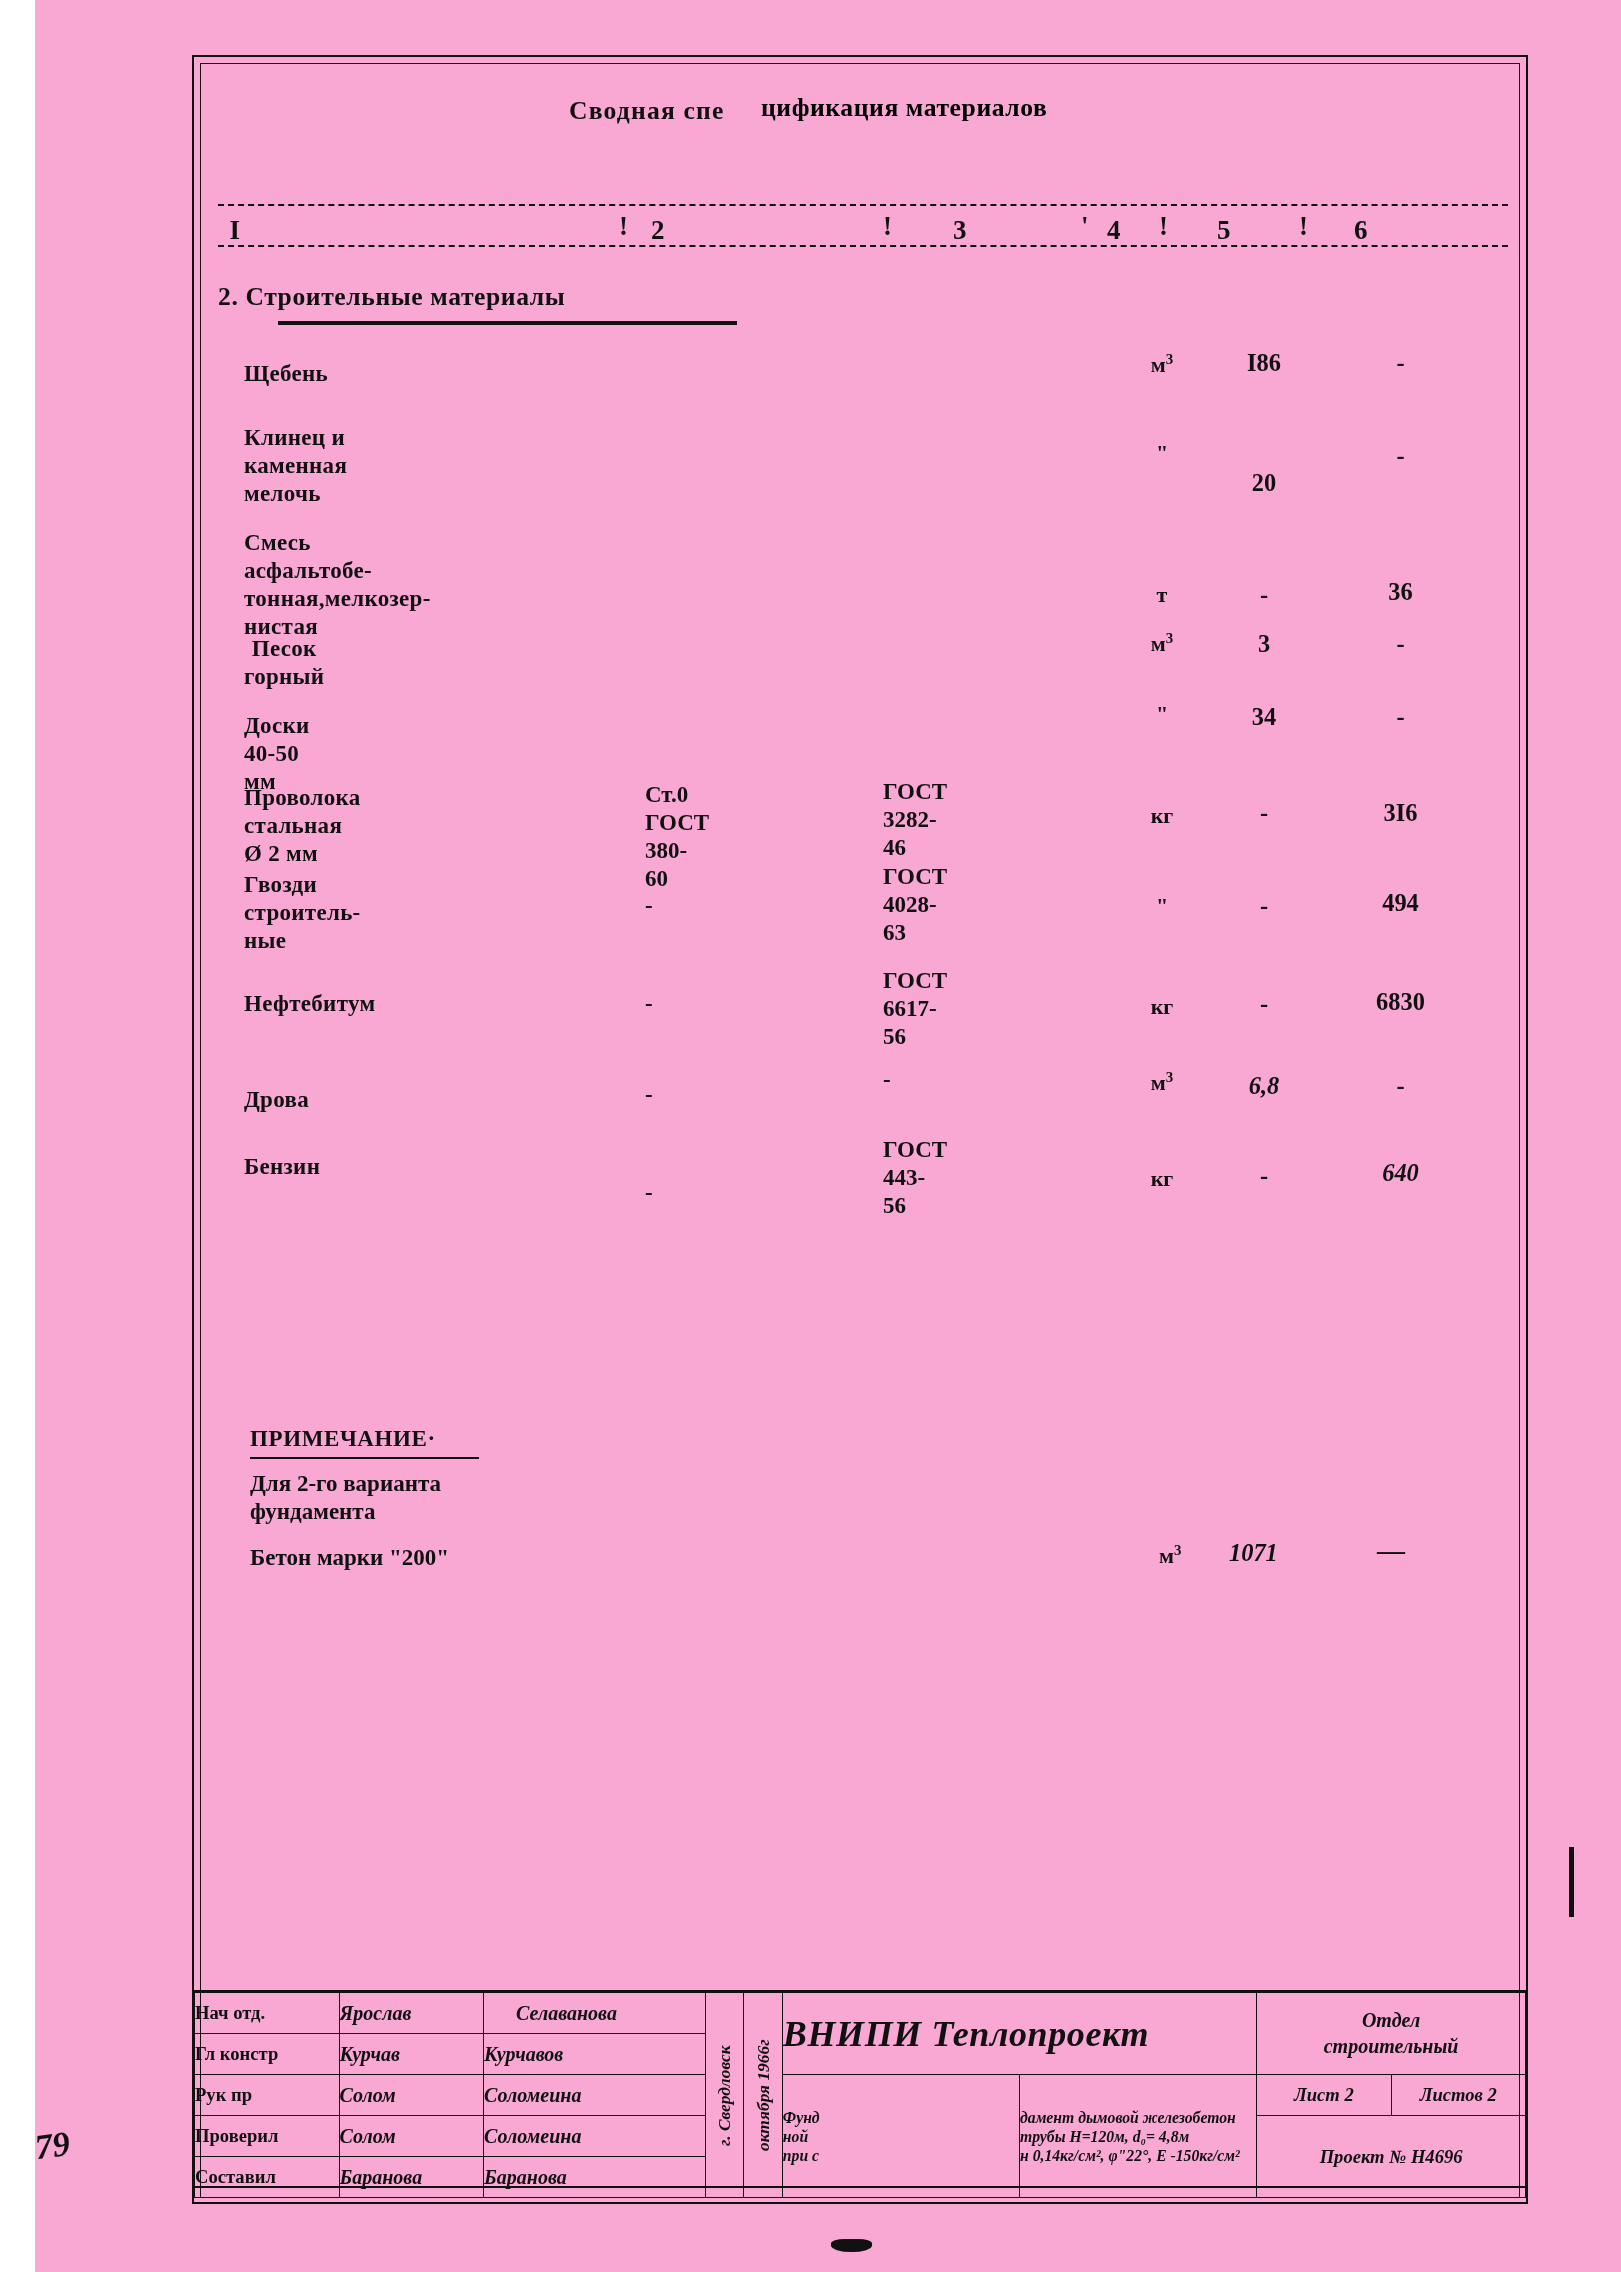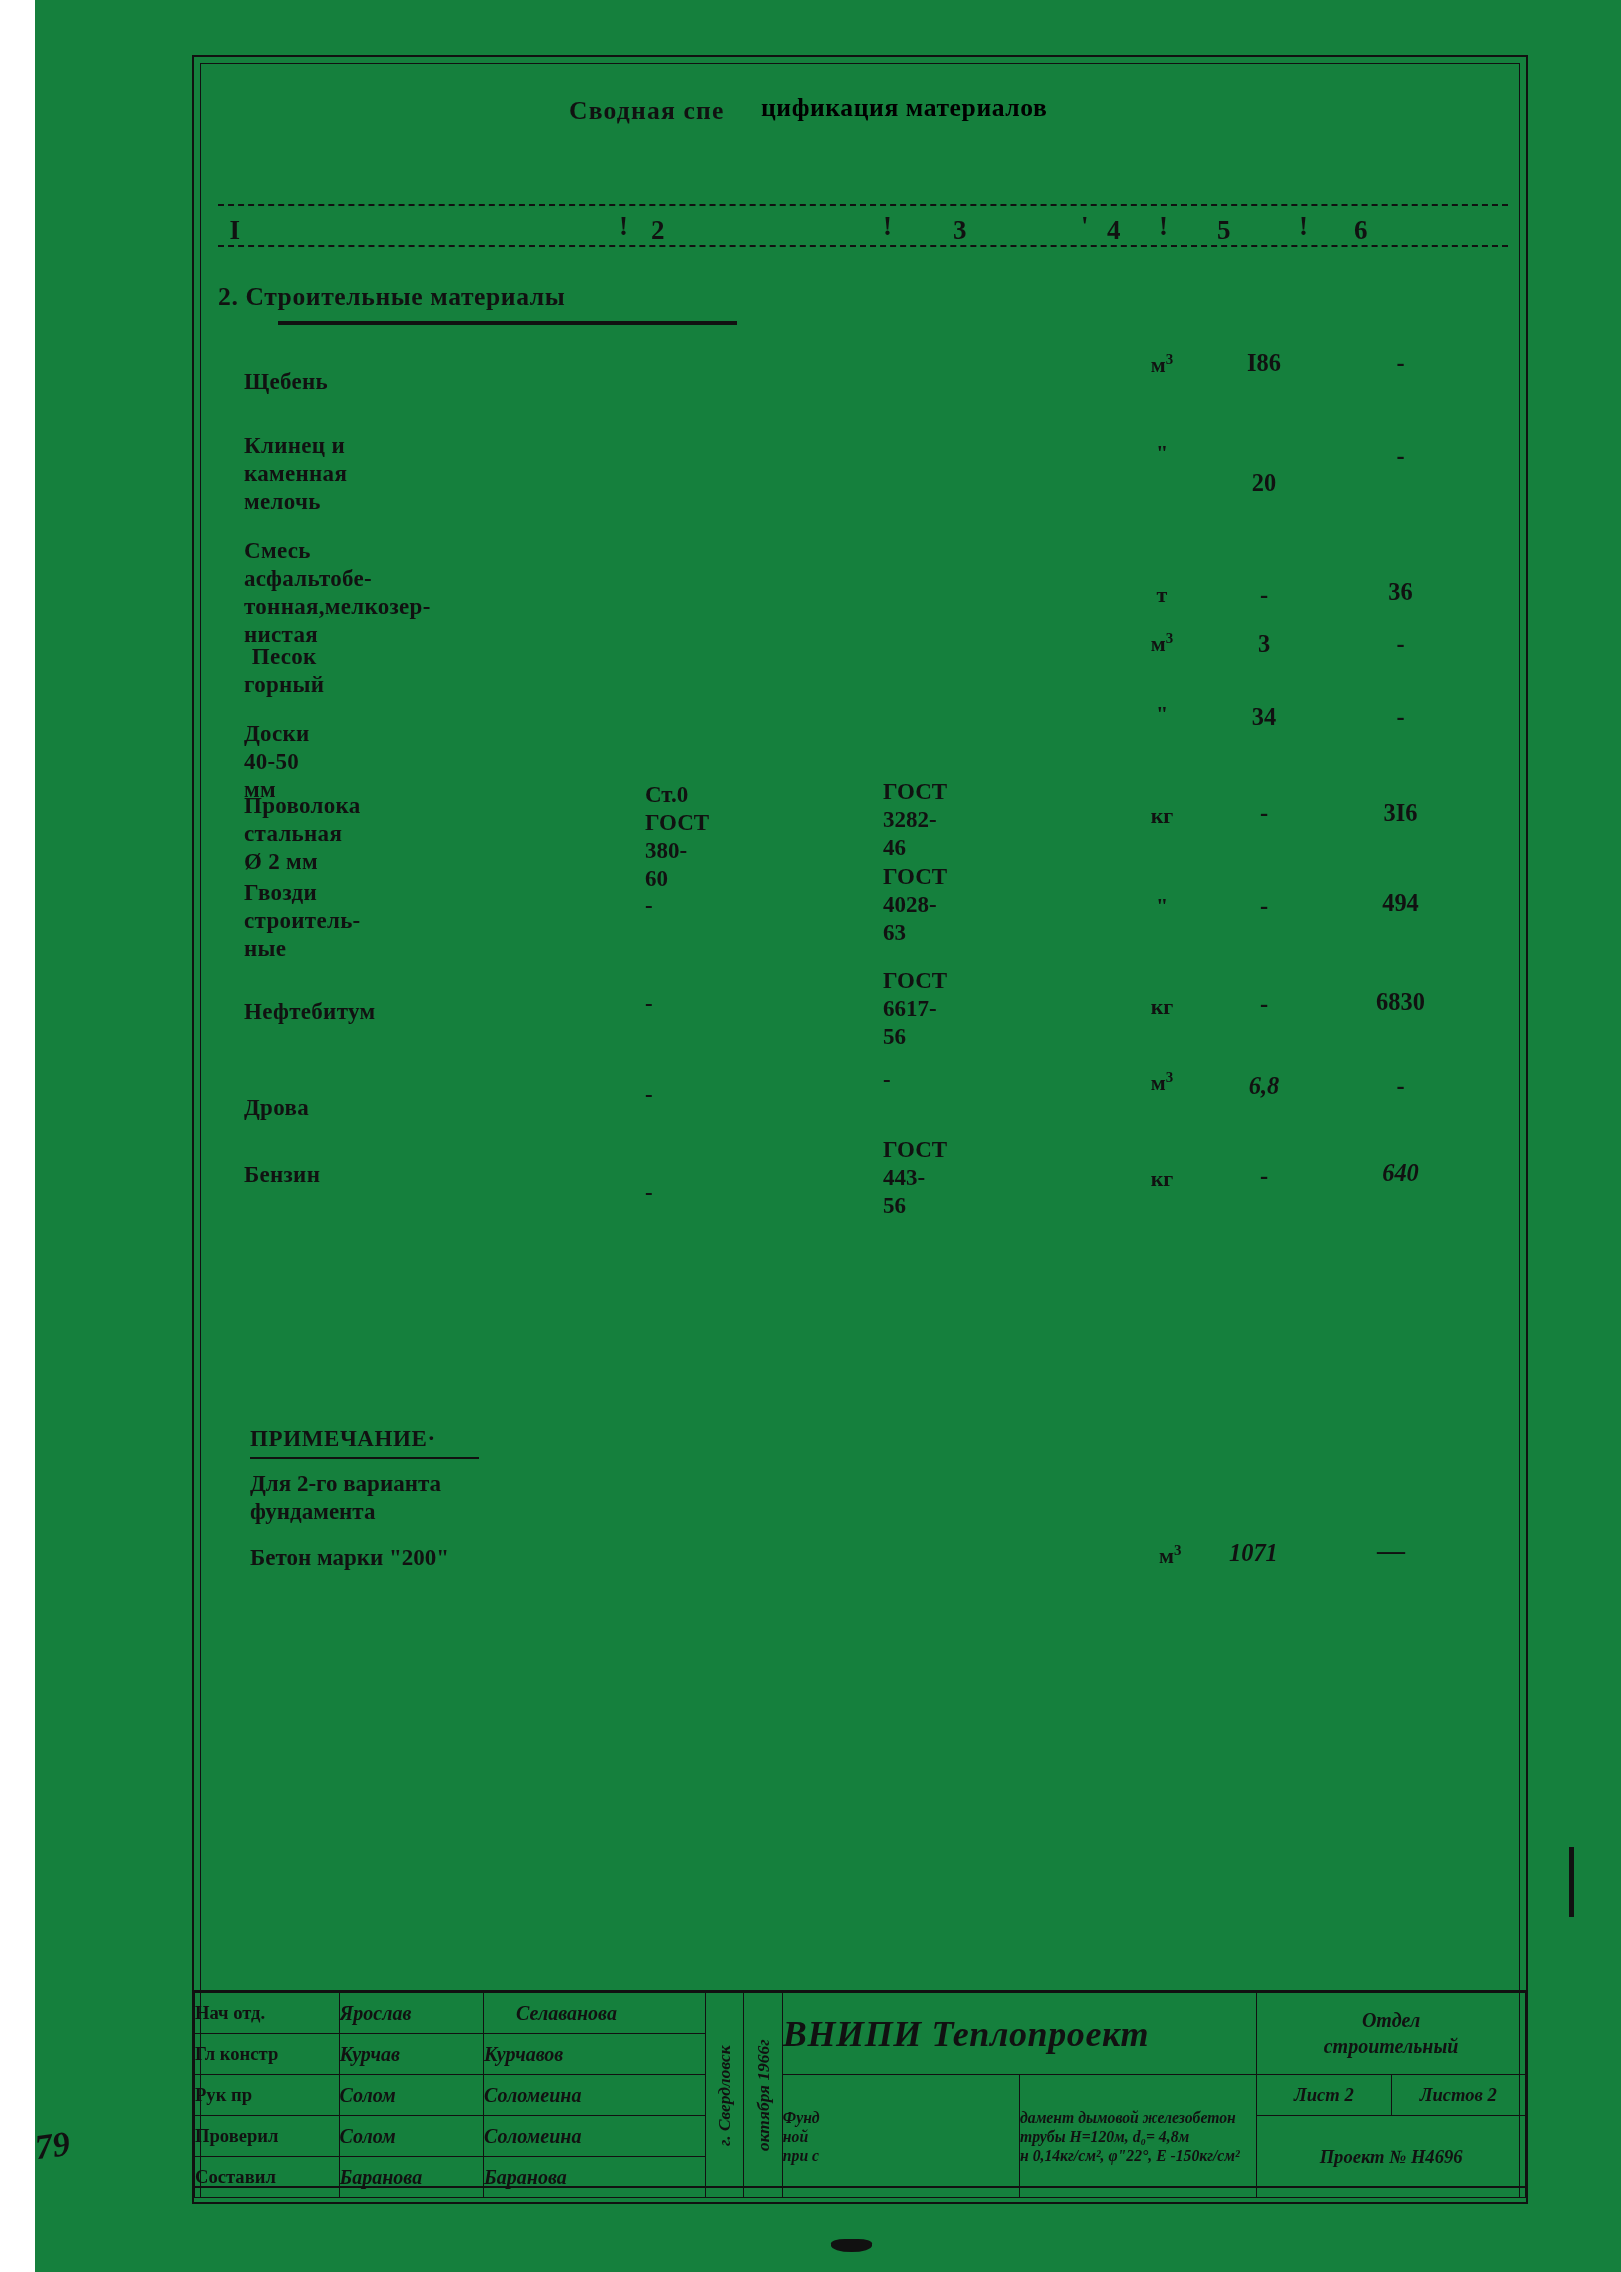--- a/index.html
+++ b/index.html
@@ -8,21 +8,21 @@
     background: #ffffff;
   }
   body {
     font-family: "Liberation Serif", serif;
     color: #111;
   }
   #page {
     position: relative;
     width: 1621px;
     height: 2273px;
-    background: #15803d;
+    background: #f9a8d4;
     overflow: hidden;
   }
   
   .scan-edge-left {
     position: absolute;
     left: 0; top: 0;
     width: 35px; height: 2273px;
     background: #ffffff;
   }
   
@@ -114,21 +114,20 @@
   
   .row { position: absolute; }
   .c-name {
     position: absolute;
     left: 244px;
     font-size: 23px;
     font-weight: bold;
     line-height: 28px;
     letter-spacing: 0.3px;
     white-space: pre-line;
-    margin-top: 8px;
   }
   .c-gost1 {
     position: absolute;
     left: 645px;
     font-size: 23px;
     font-weight: bold;
     line-height: 28px;
     white-space: pre-line;
     text-align: left;
   }

